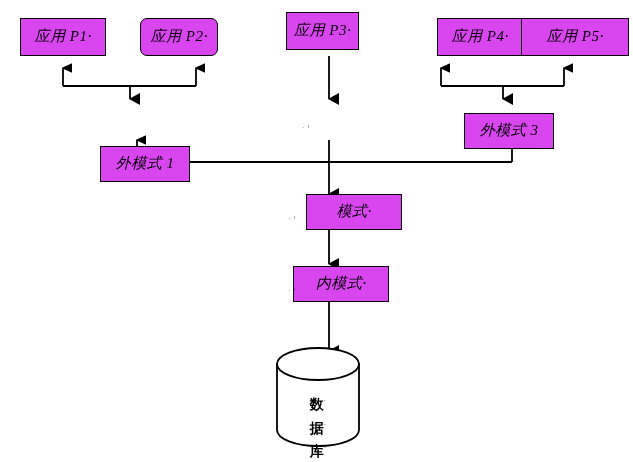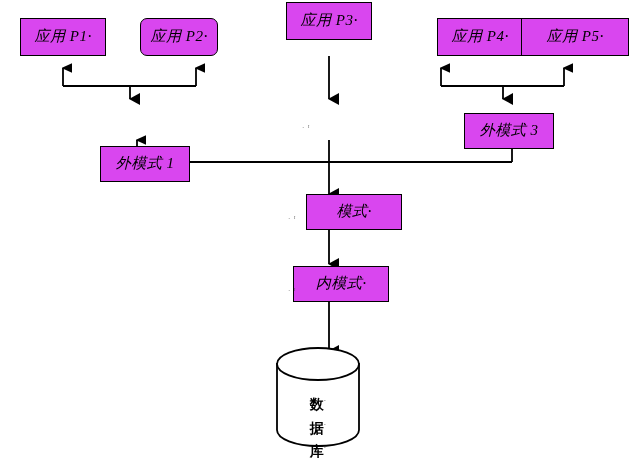--- a/index.html
+++ b/index.html
@@ -140,21 +140,21 @@
   <div class="node-box app-box" style="left:20px;  top:18px; width:86px;">
     <span class="node-label">应用 P1</span>
       <span class="suffix">·</span>
   </div>
 
   <div class="node-box app-box" style="left:140px; top:18px; width:78px;border-radius:7px;">
     <span class="node-label">应用 P2</span>
       <span class="suffix">·</span>
   </div>
 
-  <div class="node-box app-box" style="left:286px; top:2px; width:86px;">
+  <div class="node-box app-box" style="left:286px; top:12px; width:73px;">
     <span class="node-label">应用 P3</span>
       <span class="suffix">·</span>
   </div>
 
   <div class="node-box app-box" style="left:399px; top:18px; width:86px;margin-left:38px;">
     <span class="node-label">应用 P4</span>
       <span class="suffix">·</span>
   </div>
 
   <div class="node-box app-box" style="left:521px; top:18px; width:108px;">

